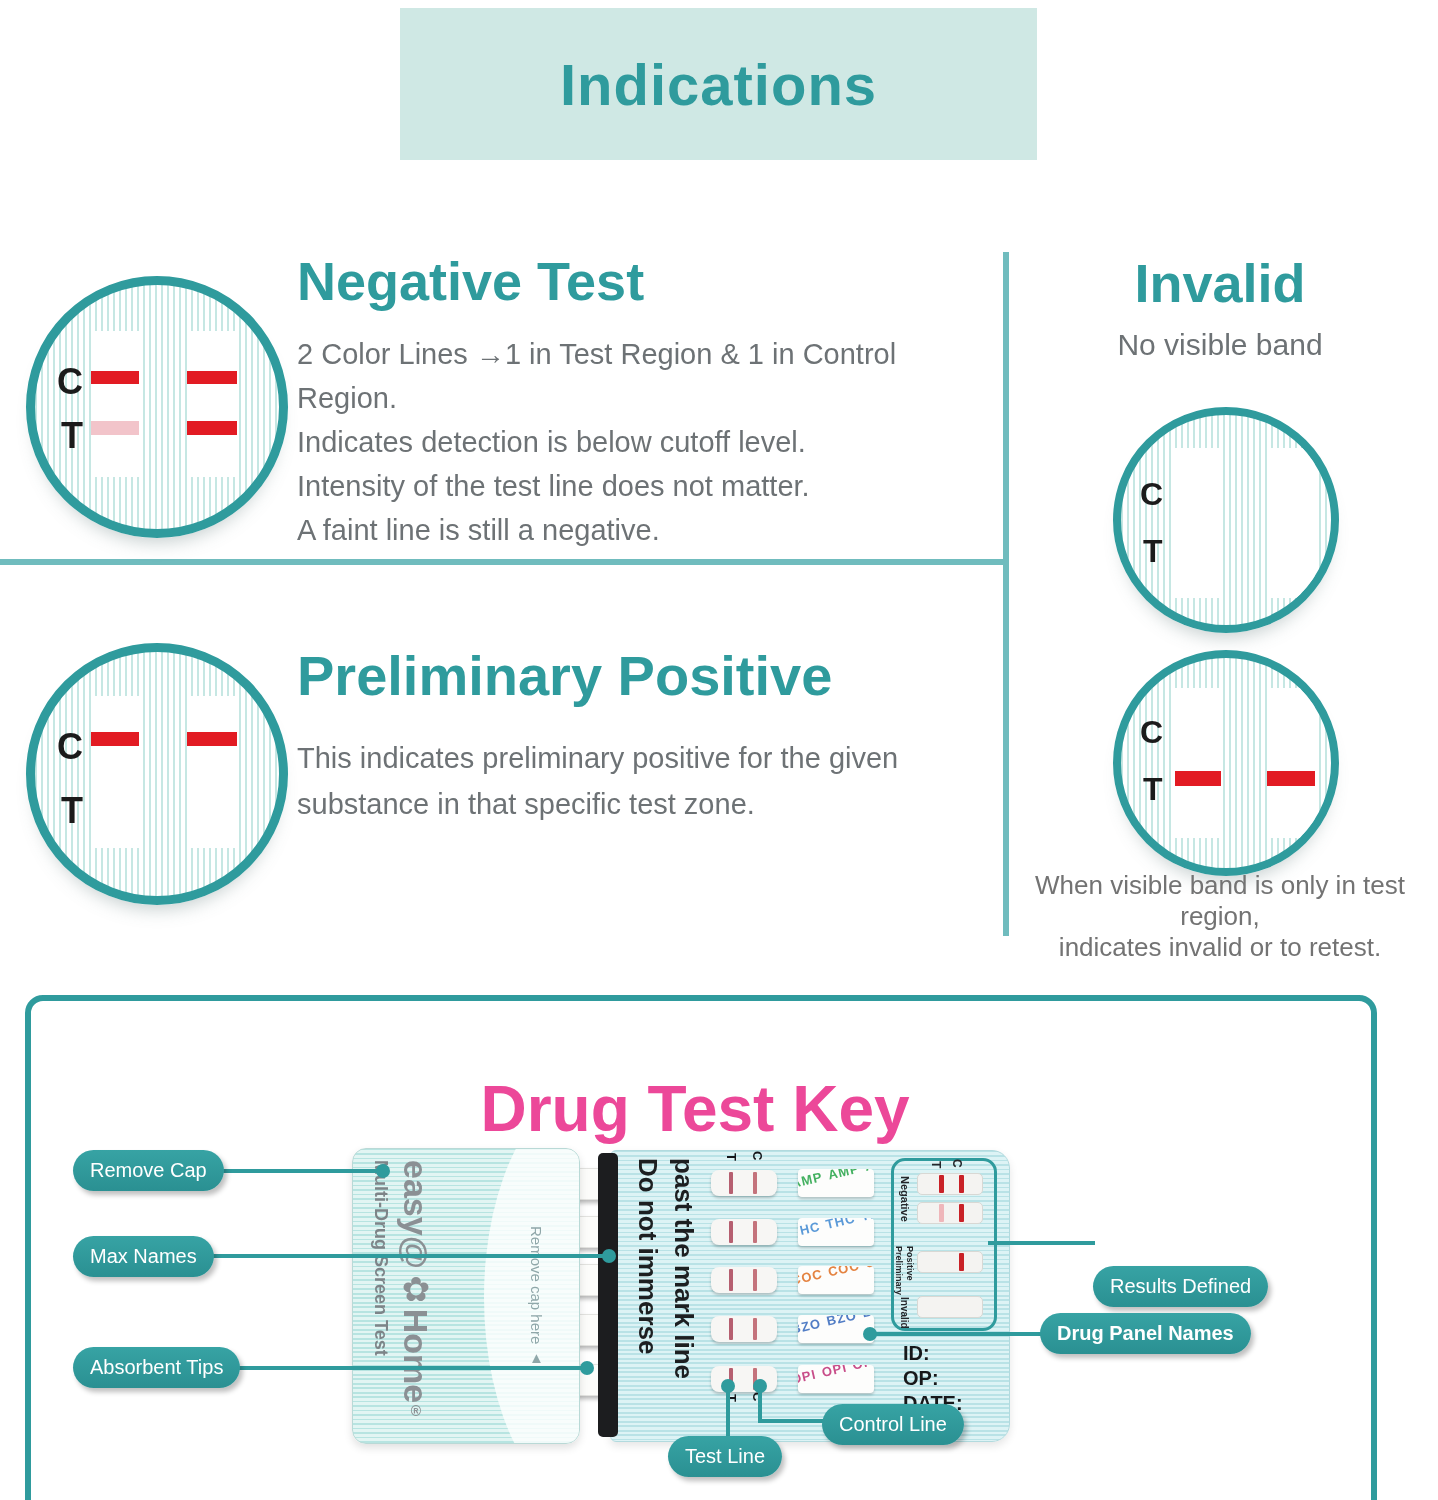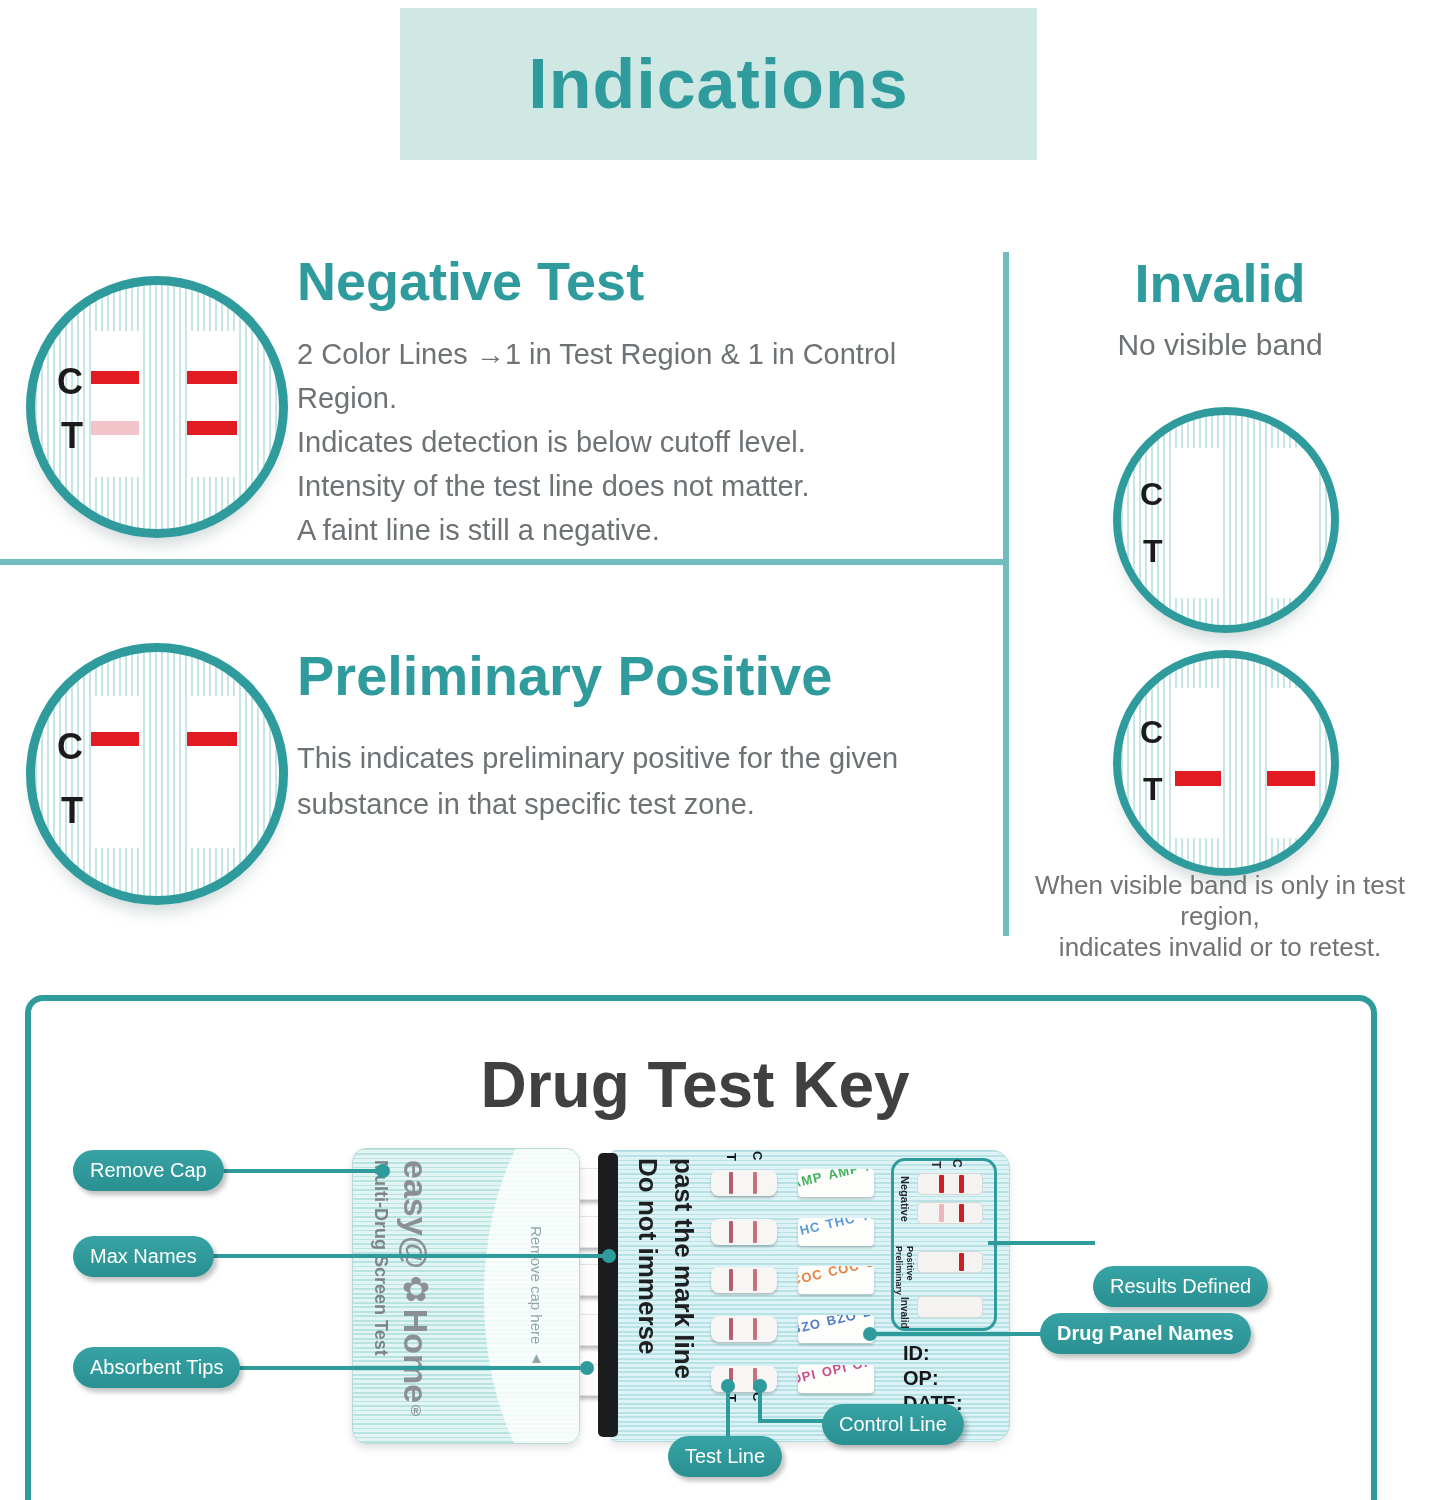--- a/index.html
+++ b/index.html
@@ -2,41 +2,41 @@
 <html><head>
 <meta charset="utf-8">
 <style>
   html,body{margin:0;padding:0;background:#fff;}
   #canvas{position:relative;width:1438px;height:1500px;overflow:hidden;background:#fff;
           font-family:"Liberation Sans","DejaVu Sans",sans-serif;}
   .abs{position:absolute;}
   
   .banner{left:400px;top:8px;width:637px;height:152px;background:#cfe8e4;
           display:flex;align-items:center;justify-content:center;}
-  .banner h1{margin:0;font-size:70px;font-weight:700;color:#2f9b9d;letter-spacing:1px;}
+  .banner h1{margin:0;font-size:58px;font-weight:700;color:#2f9b9d;letter-spacing:1px;}
   
   .heading{color:#2f9b9d;font-weight:700;}
   .h54{font-size:54px;}
   .bodytext{color:#6d7275;font-size:29px;line-height:44px;}
   .center{text-align:center;}
   
   .circle{border-radius:50%;border:9px solid #2f9b9d;overflow:hidden;
           background:repeating-linear-gradient(90deg,#c6e7e3 0 2px,#ffffff 2px 6px);
           box-shadow:0 14px 18px -10px rgba(90,115,115,.35);}
   .cstrip{position:absolute;background:#ffffff;}
   .cline{position:absolute;left:0;right:0;}
   .red{background:#e21b23;}
   .faint{background:#f2c4ca;}
   .ctl{position:absolute;font-weight:600;color:#1b1b1b;}
   
   .divh{left:0;top:559px;width:1006px;height:6px;background:#70bcbe;}
   .divv{left:1003px;top:252px;width:6px;height:684px;background:#70bcbe;}
   
   .keybox{left:25px;top:995px;width:1340px;height:560px;border:6px solid #2f9b9d;border-radius:18px;}
-  .keytitle{left:25px;top:1048px;width:1340px;text-align:center;font-size:64px;font-weight:700;color:#404040;}
+  .keytitle{left:25px;top:1072px;width:1340px;text-align:center;font-size:64px;font-weight:700;color:#ec4899;}
   
   .tip{background:#fcfcfa;border:1px solid #e3e3e0;border-radius:3px;box-shadow:0 3px 4px rgba(0,0,0,.28);}
   .cap{left:352px;top:1148px;width:226px;height:294px;border-radius:14px;overflow:hidden;
        background:repeating-linear-gradient(180deg,#b7e4e1 0 1.5px,#e2f5f3 1.5px 4.5px);
        border:1px solid #b9d9d6;box-shadow:0 4px 8px rgba(0,0,0,.12);z-index:2;}
   .capwave{position:absolute;left:58%;top:-22%;width:100%;height:145%;border-radius:50%;
            background:rgba(252,255,254,.82);}
   .vert{writing-mode:vertical-lr;text-orientation:mixed;}
   .vertrl{writing-mode:vertical-rl;text-orientation:mixed;}
   .captext{left:368px;top:1160px;height:276px;z-index:3;color:#8b9094;}

